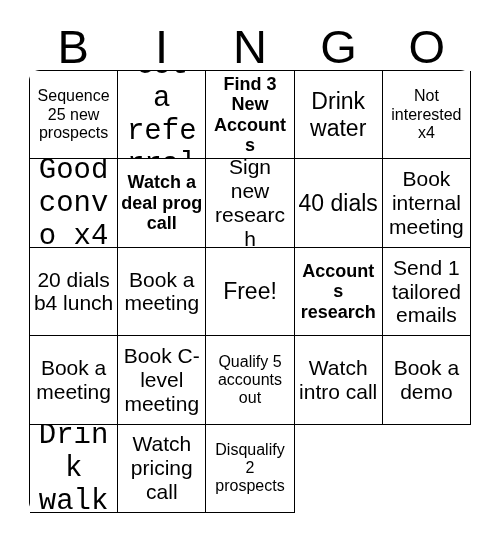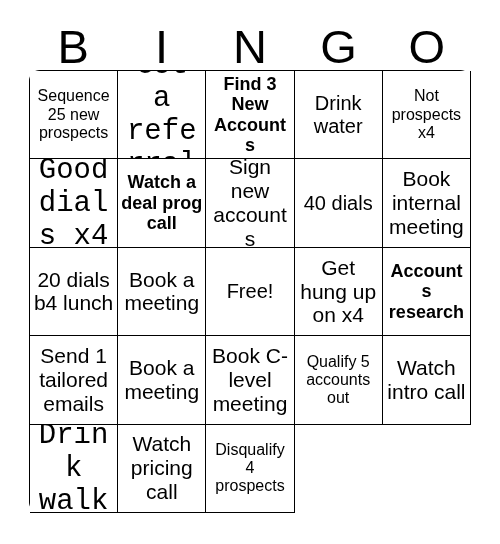--- a/index.html
+++ b/index.html
@@ -74,21 +74,21 @@
   }
   .cell-text {
     display: block;
     width: 100%;
     line-height: 1.14;
     word-wrap: break-word;
     hyphens: none;
   }
 
   
-  .fs-xl  { font-size: 20px; text-align: center; }
+  .fs-xl  { font-size: 23px; text-align: center; }
   .fs-ml  { font-size: 29px; font-family: Liberation Mono, monospace; }
   .fs-md  { font-size: 21px; }
   .fs-sm  { font-size: 18px; font-weight: bold; }
   .fs-xs  { font-size: 16px; }
 </style>
 </head>
 <body>
 
 <div id="bingo-card">
 
@@ -107,71 +107,71 @@
       <div class="cell">
         <span class="cell-text fs-ml">Get a referral</span>
       </div>
       <div class="cell">
         <span class="cell-text fs-sm">Find 3 New Accounts</span>
       </div>
       <div class="cell">
         <span class="cell-text fs-xl">Drink water</span>
       </div>
       <div class="cell">
-        <span class="cell-text fs-xs">Not prospects x4</span>
+        <span class="cell-text fs-xs">Not interested x4</span>
       </div>
       <div class="cell">
-        <span class="cell-text fs-ml">Good dials x4</span>
+        <span class="cell-text fs-ml">Good convo x4</span>
       </div>
       <div class="cell">
         <span class="cell-text fs-sm">Watch a deal prog call</span>
       </div>
       <div class="cell">
-        <span class="cell-text fs-md">Sign new accounts</span>
+        <span class="cell-text fs-md">Sign new research</span>
       </div>
       <div class="cell">
         <span class="cell-text fs-xl">40 dials</span>
       </div>
       <div class="cell">
         <span class="cell-text fs-md">Book internal meeting</span>
       </div>
       <div class="cell">
         <span class="cell-text fs-md">20 dials b4 lunch</span>
       </div>
       <div class="cell">
         <span class="cell-text fs-md">Book a meeting</span>
       </div>
       <div class="cell">
         <span class="cell-text fs-xl">Free!</span>
-      </div>
-      <div class="cell">
-        <span class="cell-text fs-md">Get hung up on x4</span>
       </div>
       <div class="cell">
         <span class="cell-text fs-sm">Accounts research</span>
       </div>
       <div class="cell">
         <span class="cell-text fs-md">Send 1 tailored emails</span>
       </div>
       <div class="cell">
         <span class="cell-text fs-md">Book a meeting</span>
       </div>
       <div class="cell">
         <span class="cell-text fs-md">Book C-level meeting</span>
       </div>
       <div class="cell">
         <span class="cell-text fs-xs">Qualify 5 accounts out</span>
       </div>
       <div class="cell">
         <span class="cell-text fs-md">Watch intro call</span>
       </div>
       <div class="cell">
+        <span class="cell-text fs-md">Book a demo</span>
+      </div>
+      <div class="cell">
         <span class="cell-text fs-ml">Drink walk</span>
       </div>
       <div class="cell">
         <span class="cell-text fs-md">Watch pricing call</span>
       </div>
       <div class="cell">
-        <span class="cell-text fs-xs">Disqualify 4 prospects</span>
+        <span class="cell-text fs-xs">Disqualify 2 prospects</span>
       </div>
     </div>
 
 </div>
 
 </body></html>

